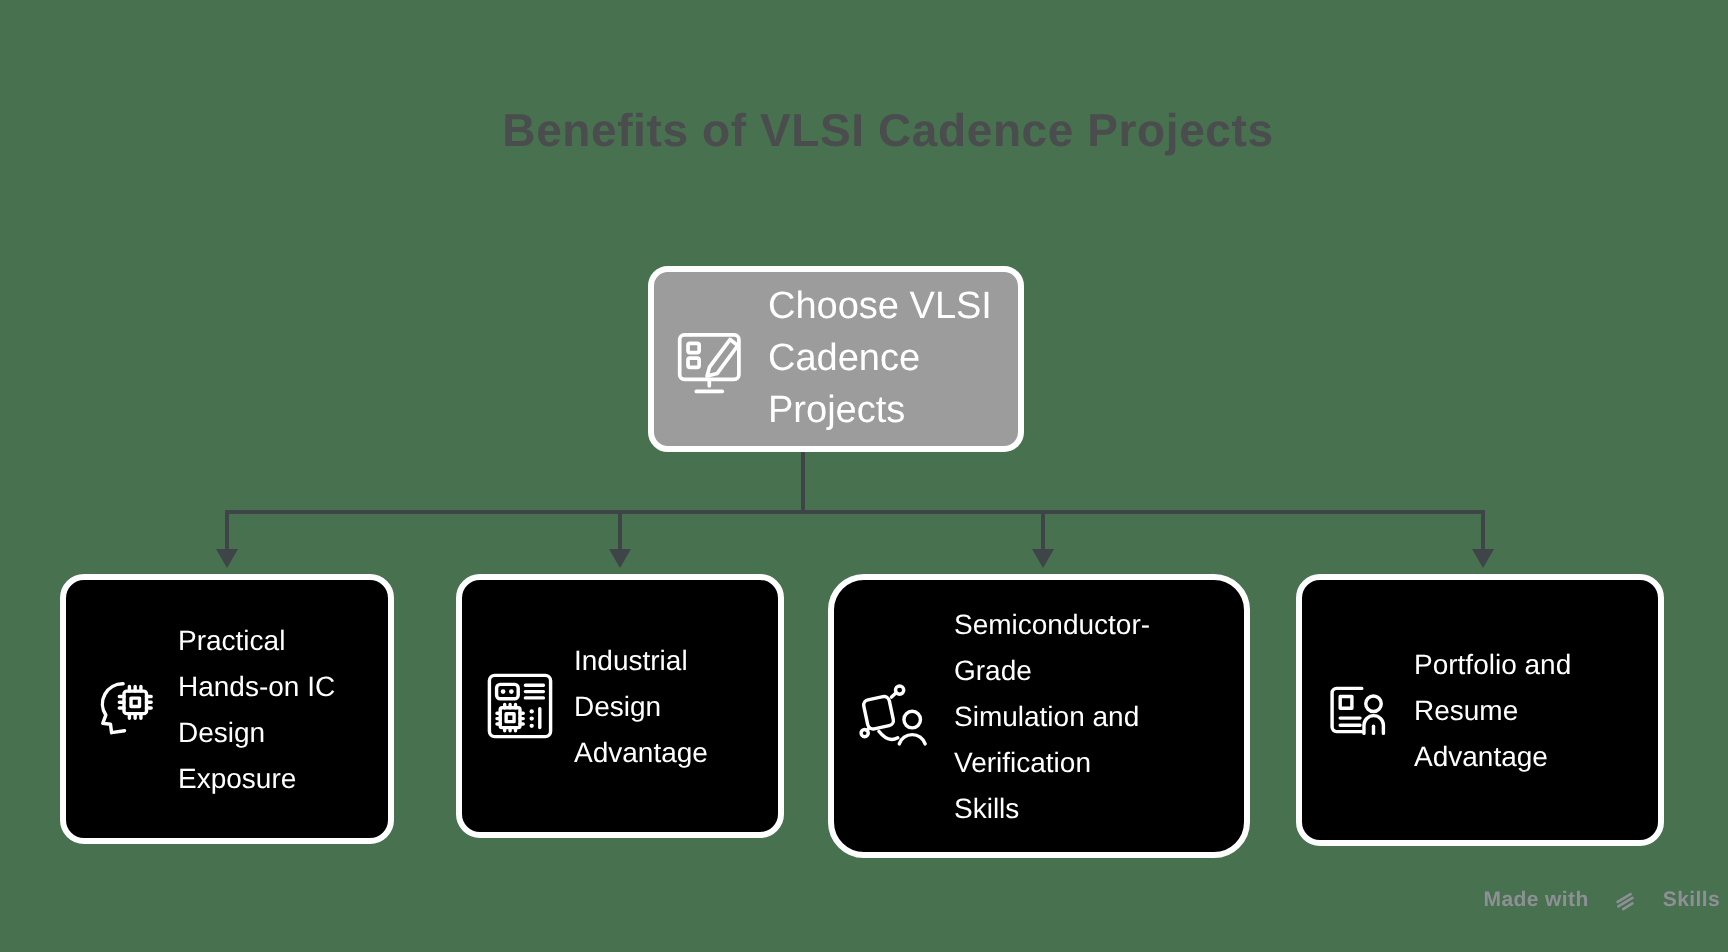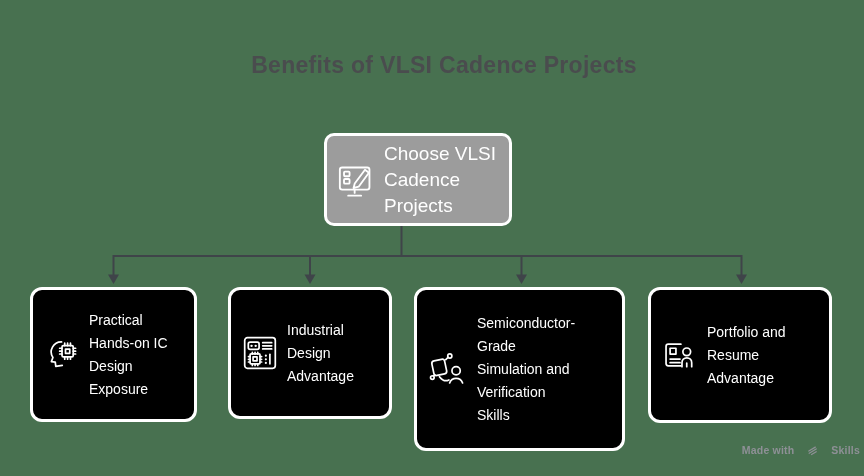--- a/index.html
+++ b/index.html
@@ -19,21 +19,21 @@
   .node .label{white-space:pre-line;}
   .root-node{
     left:308px;top:133px;width:188px;height:93px;background:#9C9C9C;border-radius:10px;
     font-size:19px;line-height:26px;margin-left:16px;
   }
   .benefit-node{
     background:#000000;border-radius:12px;font-size:14px;line-height:23px;
   }
   #node-1{left:30px;top:287px;width:167px;height:135px;}
   #node-2{left:228px;top:287px;width:164px;height:132px;}
-  #node-3{left:414px;top:287px;width:211px;height:164px;}
+  #node-3{left:414px;top:287px;width:211px;height:142px;border-radius:18px;}
   #node-4{left:648px;top:287px;width:184px;height:136px;}
   .icon svg{display:block;}
   .icon{flex:0 0 auto;}
   svg.lines{position:absolute;left:0;top:0;}
   .watermark{
     position:absolute;right:28px;top:443px;display:flex;align-items:flex-end;gap:12px;
     color:#8E9096;font-size:10.5px;font-weight:600;letter-spacing:.2px;
   }
 </style>
 </head>

